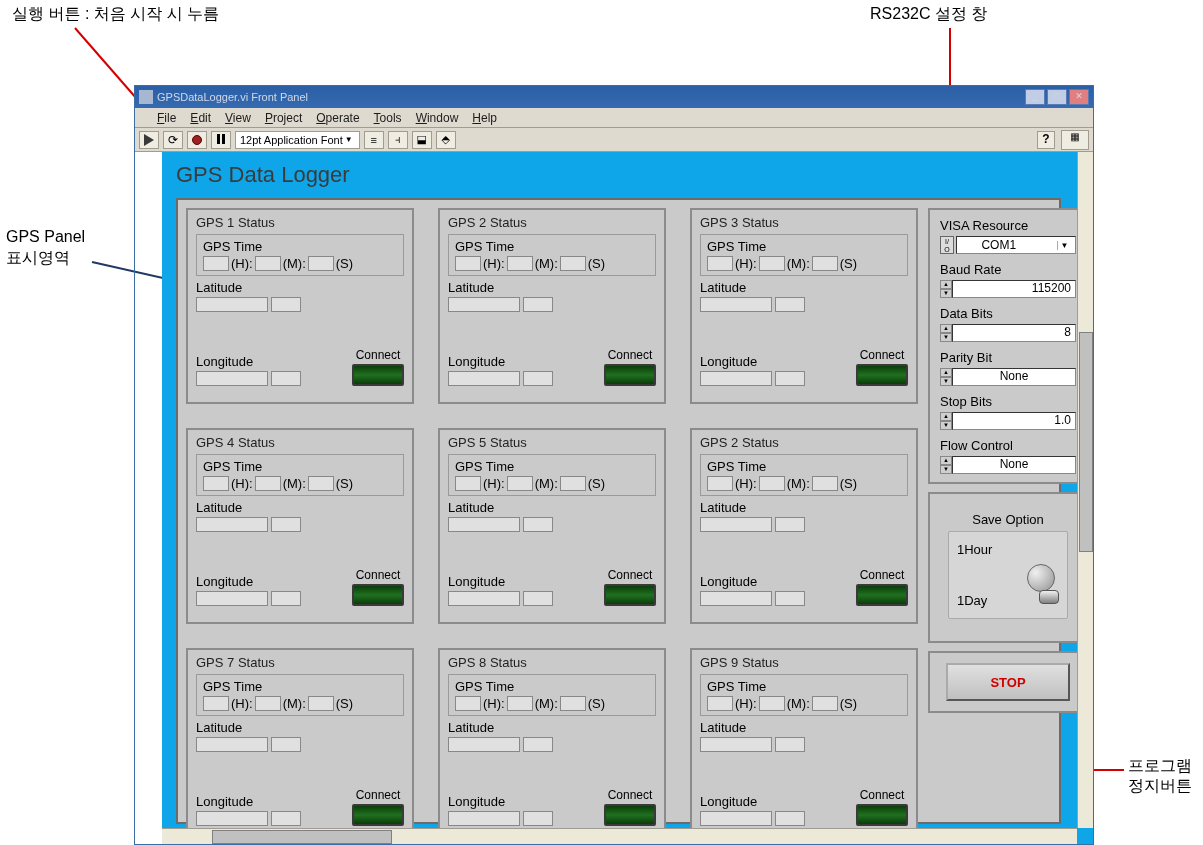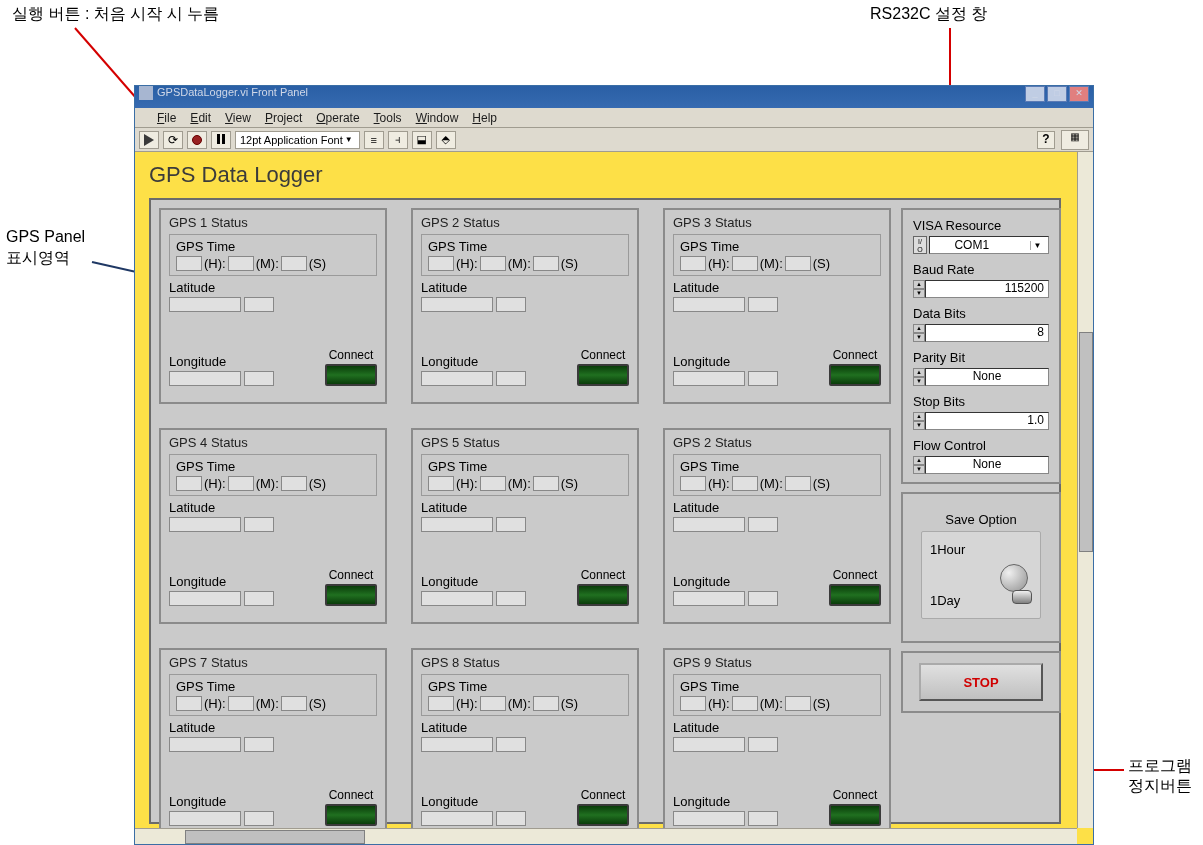--- a/index.html
+++ b/index.html
@@ -24,20 +24,21 @@
   top: 85px;
   width: 960px;
   height: 760px;
   border: 1px solid #3a6ea5;
 }
 .titlebar {
   height: 22px;
   background: linear-gradient(to bottom, #2a5fa5, #366ab1);
   color: #d0d8e8;
   display: flex;
+  align-items: center;
   padding: 0 4px;
   font-size: 11px;
 }
 .titlebar .icon { width: 14px; height: 14px; background:#a7b6d1; margin-right:4px; }
 .titlebar .title { flex: 1; }
 .titlebar .winbtn {
   width: 20px; height: 16px; margin-left: 2px;
   background: #c0cde4; border: 1px solid #5a7ab5;
   font-size: 9px; text-align: center; line-height: 12px;
 }
@@ -79,23 +80,24 @@
   border: 1px solid #a09c90; background:#fff;
   height:18px; padding: 0 4px; font-size:11px;
   display:flex; align-items:center;
 }
 .font-combo .dd { width:12px; text-align:center; font-size:8px; }
 .tool-icon { font-size:11px; }
 .help-btn { margin-left:auto; width:18px;height:18px;border:1px solid #a09c90;background:#efece1;text-align:center;font-weight:bold;}
 .lv-icon { width:28px;height:20px;border:1px solid #a09c90;background:#efece1;margin-left:2px;text-align:center;font-size:10px;}
 .body-area {
   flex:1; position:relative;
-  background:#fde047;
+  background:#0ea5e9;
   height: calc(100% - 66px);
   overflow: hidden;
+  margin-left: 27px;
 }
 .scrollbar-v { position:absolute; right:0; top:0; width:16px; bottom:16px; background:#ece9d8; border-left:1px solid #a09c90;}
 .scrollbar-v .thumb { position:absolute; top:180px; width:14px; left:1px; height:220px; background:#c0c0c0; border:1px solid #808080;}
 .scrollbar-h { position:absolute; bottom:0; left:0; right:16px; height:16px; background:#ece9d8; border-top:1px solid #a09c90;}
 .scrollbar-h .thumb { position:absolute; left:50px; height:14px; top:1px; width:180px; background:#c0c0c0; border:1px solid #808080;}
 .panel-title {
   position:absolute; left:14px; top:10px;
   font-size: 22px; color:#3b3b3b;
   font-weight: normal;
 }

